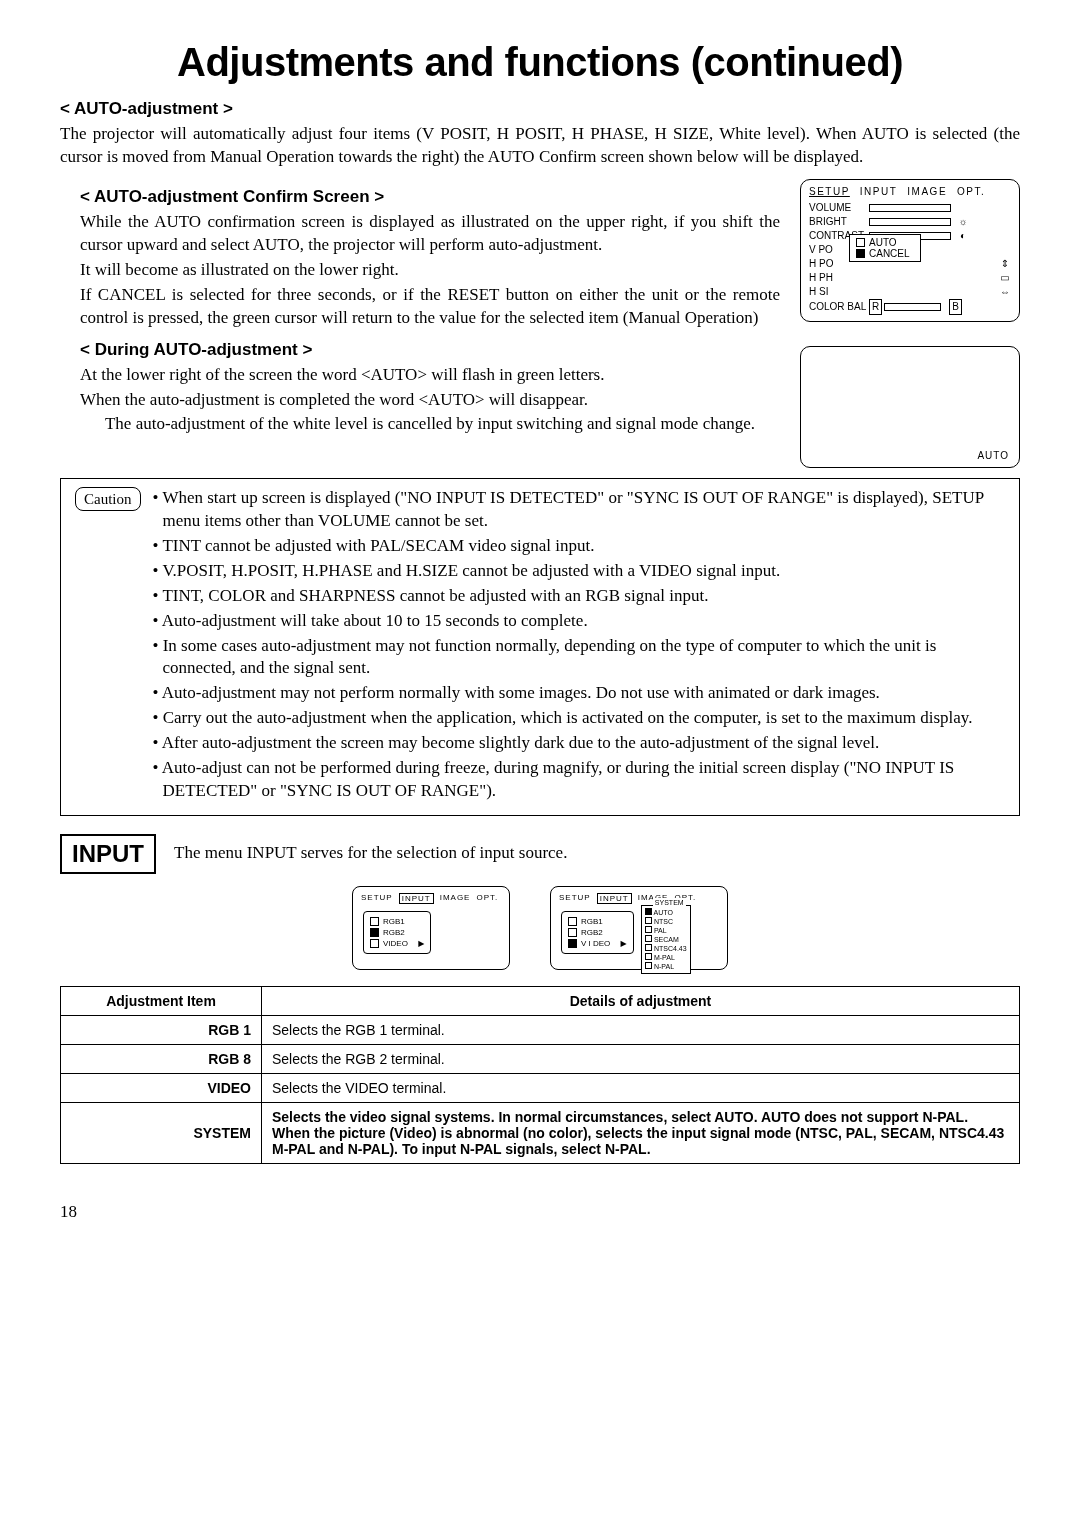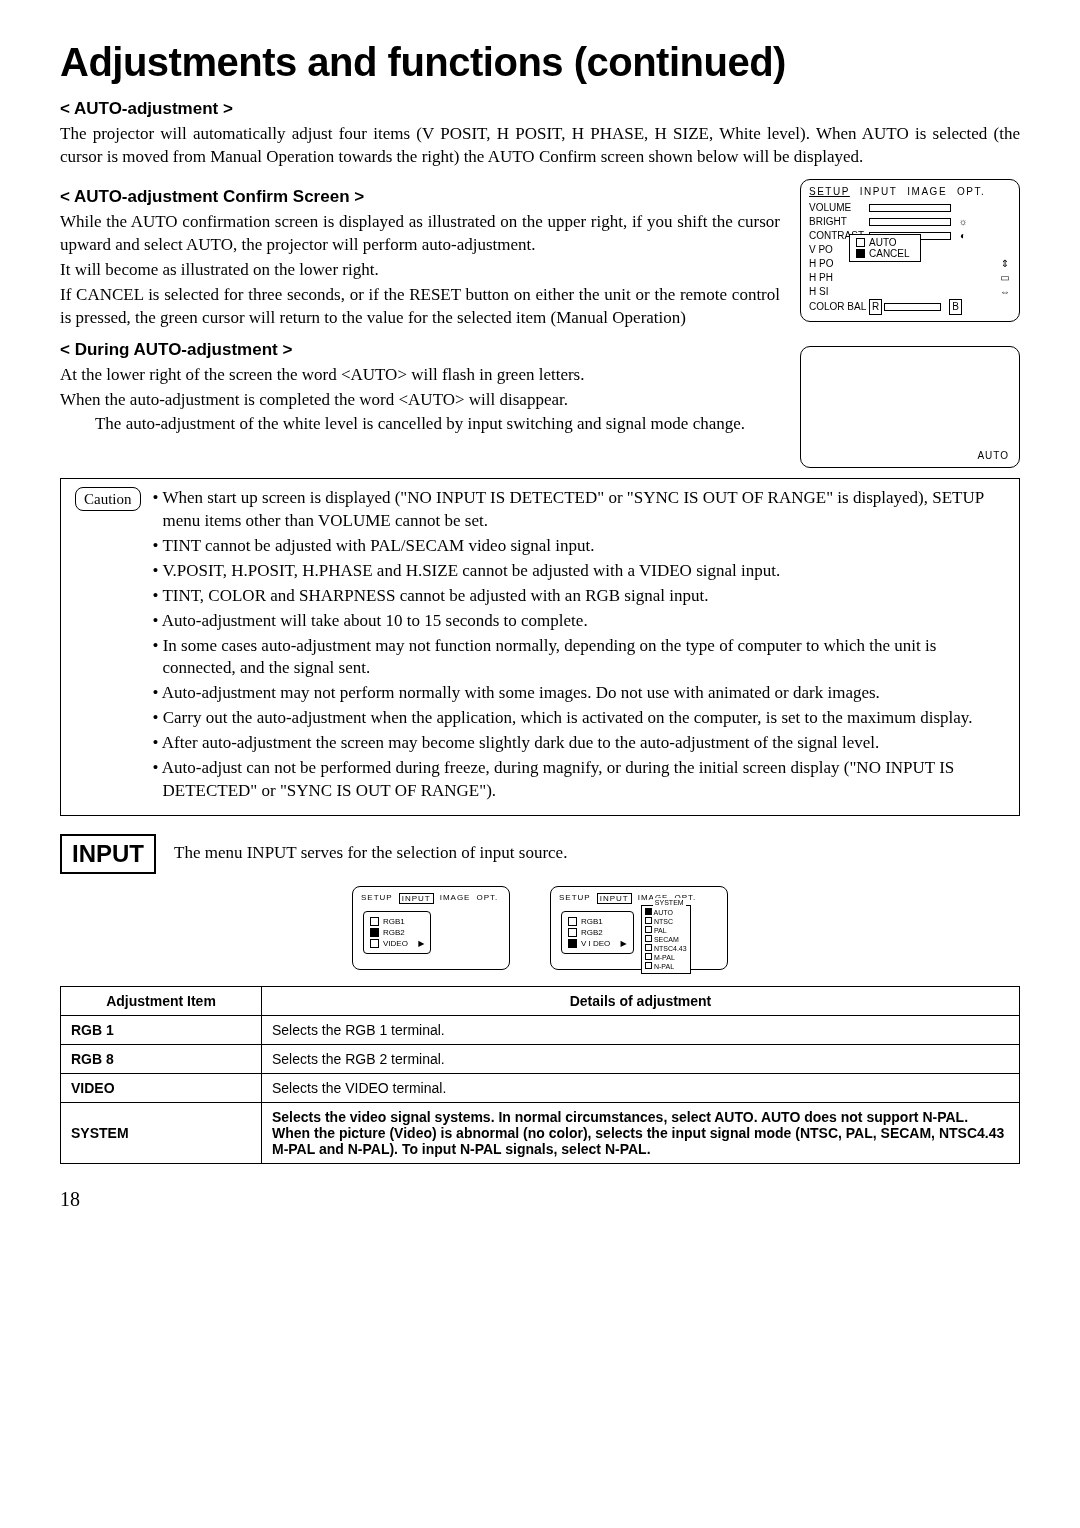--- a/index.html
+++ b/index.html
@@ -10,20 +10,21 @@
     padding: 40px 60px;
     width: 960px;
     font-size: 16px;
   }
   .page-title {
     font-family: Arial, Helvetica, sans-serif;
     font-weight: bold;
     font-size: 40px;
     letter-spacing: -0.5px;
     margin: 0 0 14px 0;
+    text-align: center;
   }
   .section-heading {
     font-family: Arial, Helvetica, sans-serif;
     font-weight: bold;
     font-size: 17px;
     margin: 8px 0 4px 0;
   }
   .bodytext {
     font-family: "Times New Roman", serif;
     font-size: 17px;
@@ -201,38 +202,38 @@
     padding: 6px 10px;
     vertical-align: middle;
   }
   table.input-tbl th {
     font-weight: bold;
     text-align: center;
     margin-left: 8px;
   }
   table.input-tbl td.name {
     font-weight: bold;
-    text-align: left;
+    text-align: right;
     width: 180px;
   }
   .page-num {
     font-family: "Times New Roman", serif;
-    font-size: 20px;
-    margin-top: 24px;
+    font-size: 17px;
+    margin-top: 38px;
   }
 </style>
 </head>
 <body>
 
 <h1 class="page-title">Adjustments and functions (continued)</h1>
 
 <div class="section-heading">&lt; AUTO-adjustment &gt;</div>
 <p class="bodytext">The projector will automatically adjust four items (V POSIT, H POSIT, H PHASE, H SIZE, White level). When AUTO is selected (the cursor is moved from Manual Operation towards the right) the AUTO Confirm screen shown below will be displayed.</p>
 
-<div class="two-col" style="margin-top:10px;">
+<div class="two-col" style="margin-top:10px;margin-left:20px;">
   <div class="left-col">
     <div class="section-heading">&lt; AUTO-adjustment  Confirm Screen &gt;</div>
     <p class="bodytext">While the AUTO confirmation screen is displayed as illustrated on the upper right, if you shift the cursor upward and select AUTO, the projector will perform auto-adjustment.</p>
     <p class="bodytext">It will become as illustrated on the lower right.</p>
     <p class="bodytext">If CANCEL is selected for three seconds, or if the RESET button on either the unit or the remote control is pressed, the green cursor will return to the value for the selected item (Manual Operation)</p>
 
     <div class="section-heading" style="margin-top:10px;">&lt; During AUTO-adjustment &gt;</div>
     <p class="bodytext" style="text-align:left;">At the lower right of the screen the word &lt;AUTO&gt; will flash in green letters.</p>
     <p class="bodytext" style="text-align:left;">When the auto-adjustment is completed the word &lt;AUTO&gt; will disappear.</p>
     <p class="bodytext" style="text-align:center;">The auto-adjustment of the white level is cancelled by input switching and signal mode change.</p>

